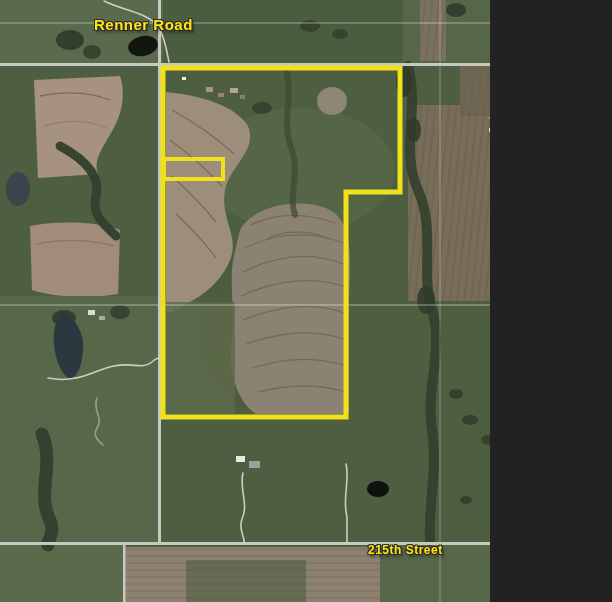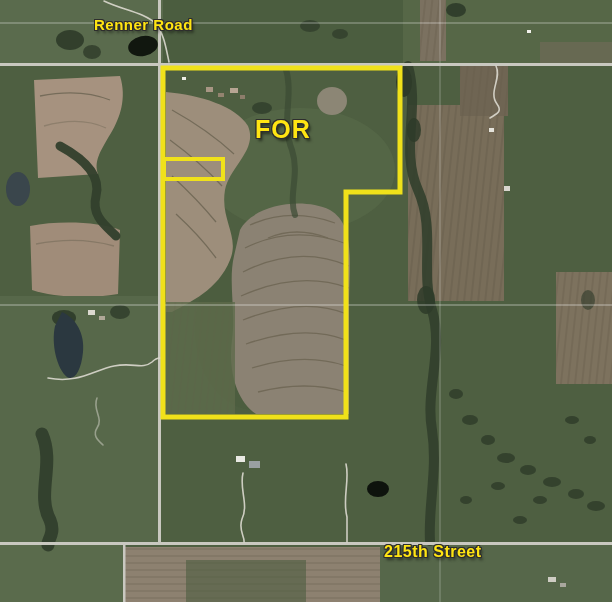--- a/index.html
+++ b/index.html
@@ -1,38 +1,38 @@
 <!DOCTYPE html>
 <html><head>
 <meta charset="utf-8">
 <style>
   html,body{margin:0;padding:0;background:#222;}
   .map-wrap{
     position:relative;
-    width:612px;height:602px;
+    width:490px;height:602px;
     overflow:hidden;
     font-family:"Liberation Sans",sans-serif;
     background:#4e5f41;
   }
   .map-wrap svg{position:absolute;left:0;top:0;}
   .map-label{
     position:absolute;
     font-weight:bold;
     color:#FFE512;
     white-space:nowrap;
     text-shadow:
       -1px -1px 0 #2e2e2e, 1px -1px 0 #2e2e2e,
       -1px  1px 0 #2e2e2e, 1px  1px 0 #2e2e2e,
        0   -1px 0 #2e2e2e, 0    1px 0 #2e2e2e,
       -1px  0   0 #2e2e2e, 1px  0   0 #2e2e2e,
        2px  3px 3px rgba(0,0,0,.55);
   }
   .label-renner{left:94px;top:16px;font-size:15px;letter-spacing:.5px;}
   .label-207{left:27px;top:62px;font-size:16px;letter-spacing:.5px;}
-  .label-215{left:384px;top:543px;font-size:16px;letter-spacing:.5px;}
+  .label-215{left:368px;top:543px;font-size:12px;letter-spacing:.5px;}
   .label-forsale{left:255px;top:111px;font-size:25px;line-height:36px;letter-spacing:1px;}
 </style>
 </head>
 <body>
 
 <div class="map-wrap">
 
   <svg width="612" height="602" viewBox="0 0 612 602">
     <defs>
       <pattern id="vstripes" width="7" height="7" patternUnits="userSpaceOnUse" patternTransform="rotate(6)">
@@ -188,17 +188,16 @@
     <g>
       <polygon points="163,68 400,68 400,192 346,192 346,417 163,417" fill="none" stroke="#F0E11A" stroke-width="5"></polygon>
       <rect x="164" y="159" width="59" height="20" fill="none" stroke="#F0E11A" stroke-width="4"></rect>
     </g>
   </svg>
 
   <div class="map-label label-renner">Renner Road</div>
 
 
   <div class="map-label label-forsale">
-    <div>FOR</div>
   </div>
 
   <div class="map-label label-215">215th Street</div>
 </div>
 
 </body></html>

